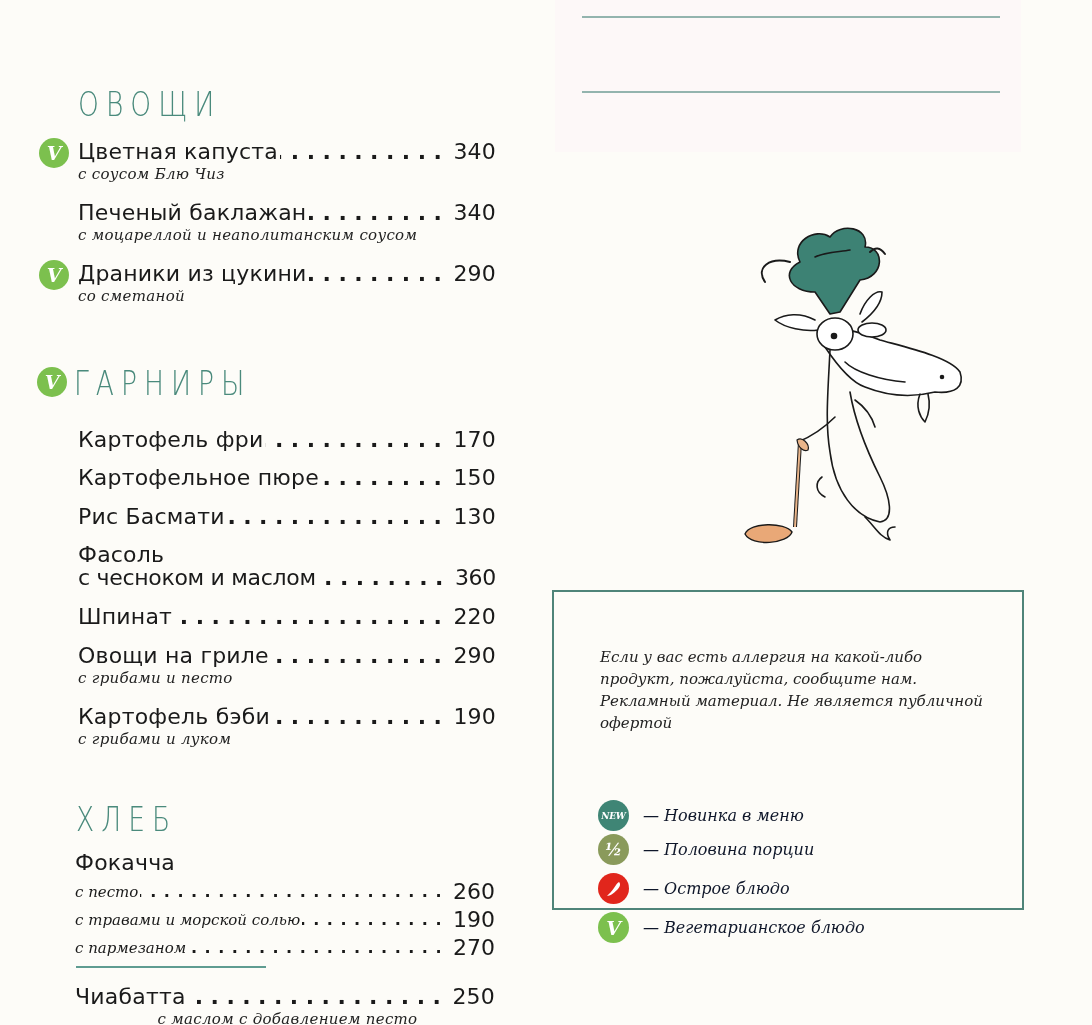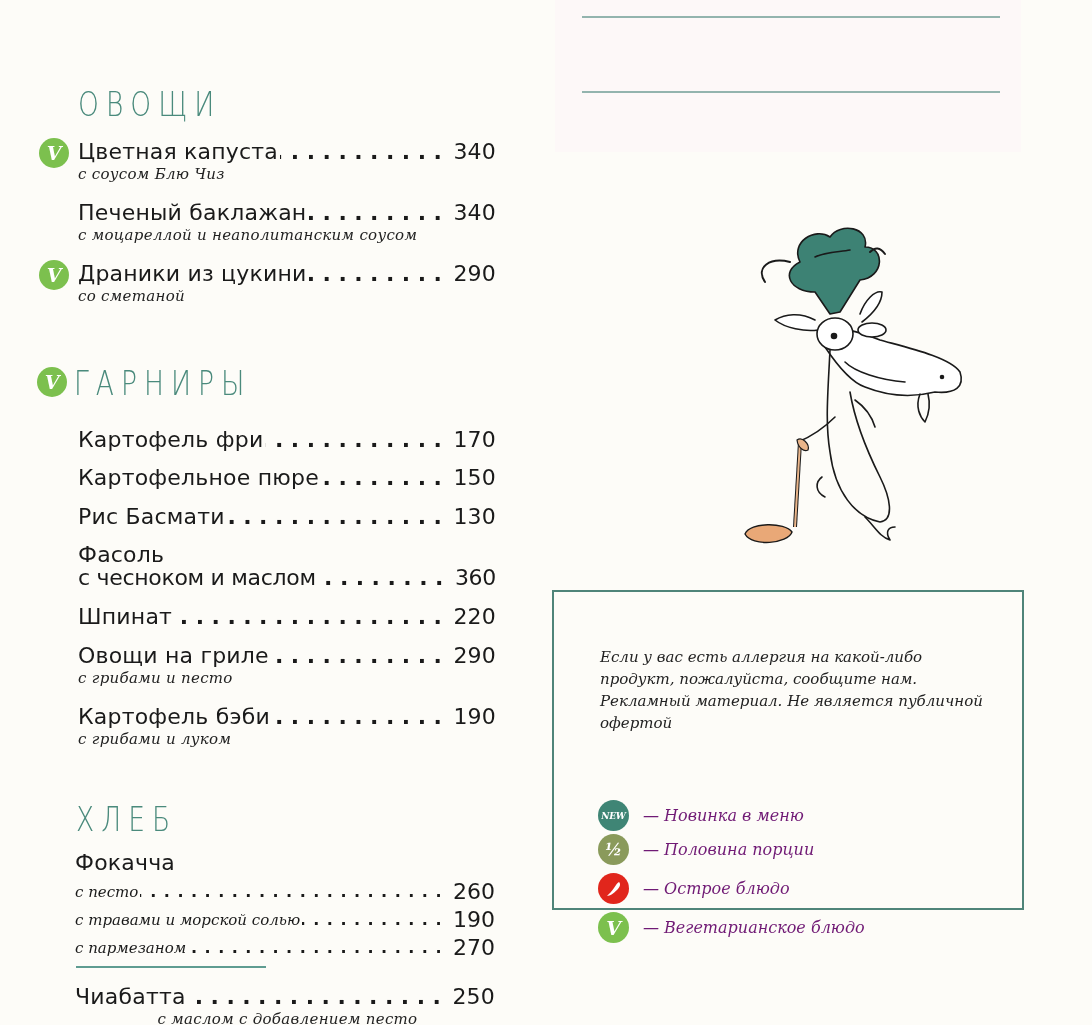--- a/index.html
+++ b/index.html
@@ -124,21 +124,21 @@
       width: 31px; height: 31px; border-radius: 50%;
       display: flex; align-items: center; justify-content: center;
       color: #fff; font-family: "DejaVu Serif", serif; font-weight: bold; font-style: italic;
       flex: 0 0 auto;
     }
     .legend-label {
       margin-left: 14px;
       font-family: "DejaVu Serif", serif;
       font-style: italic;
       font-size: 16px;
-      color: #701a75;
+      color: #0f172a;
     }
   </style>
 </head>
 <body>
 
 <div class="col-left">
 
   <div class="section-title" style="left:78px; top:51px;">ОВОЩИ</div>
 
   <div class="vbadge" style="left:39px; top:102px;">V</div>

